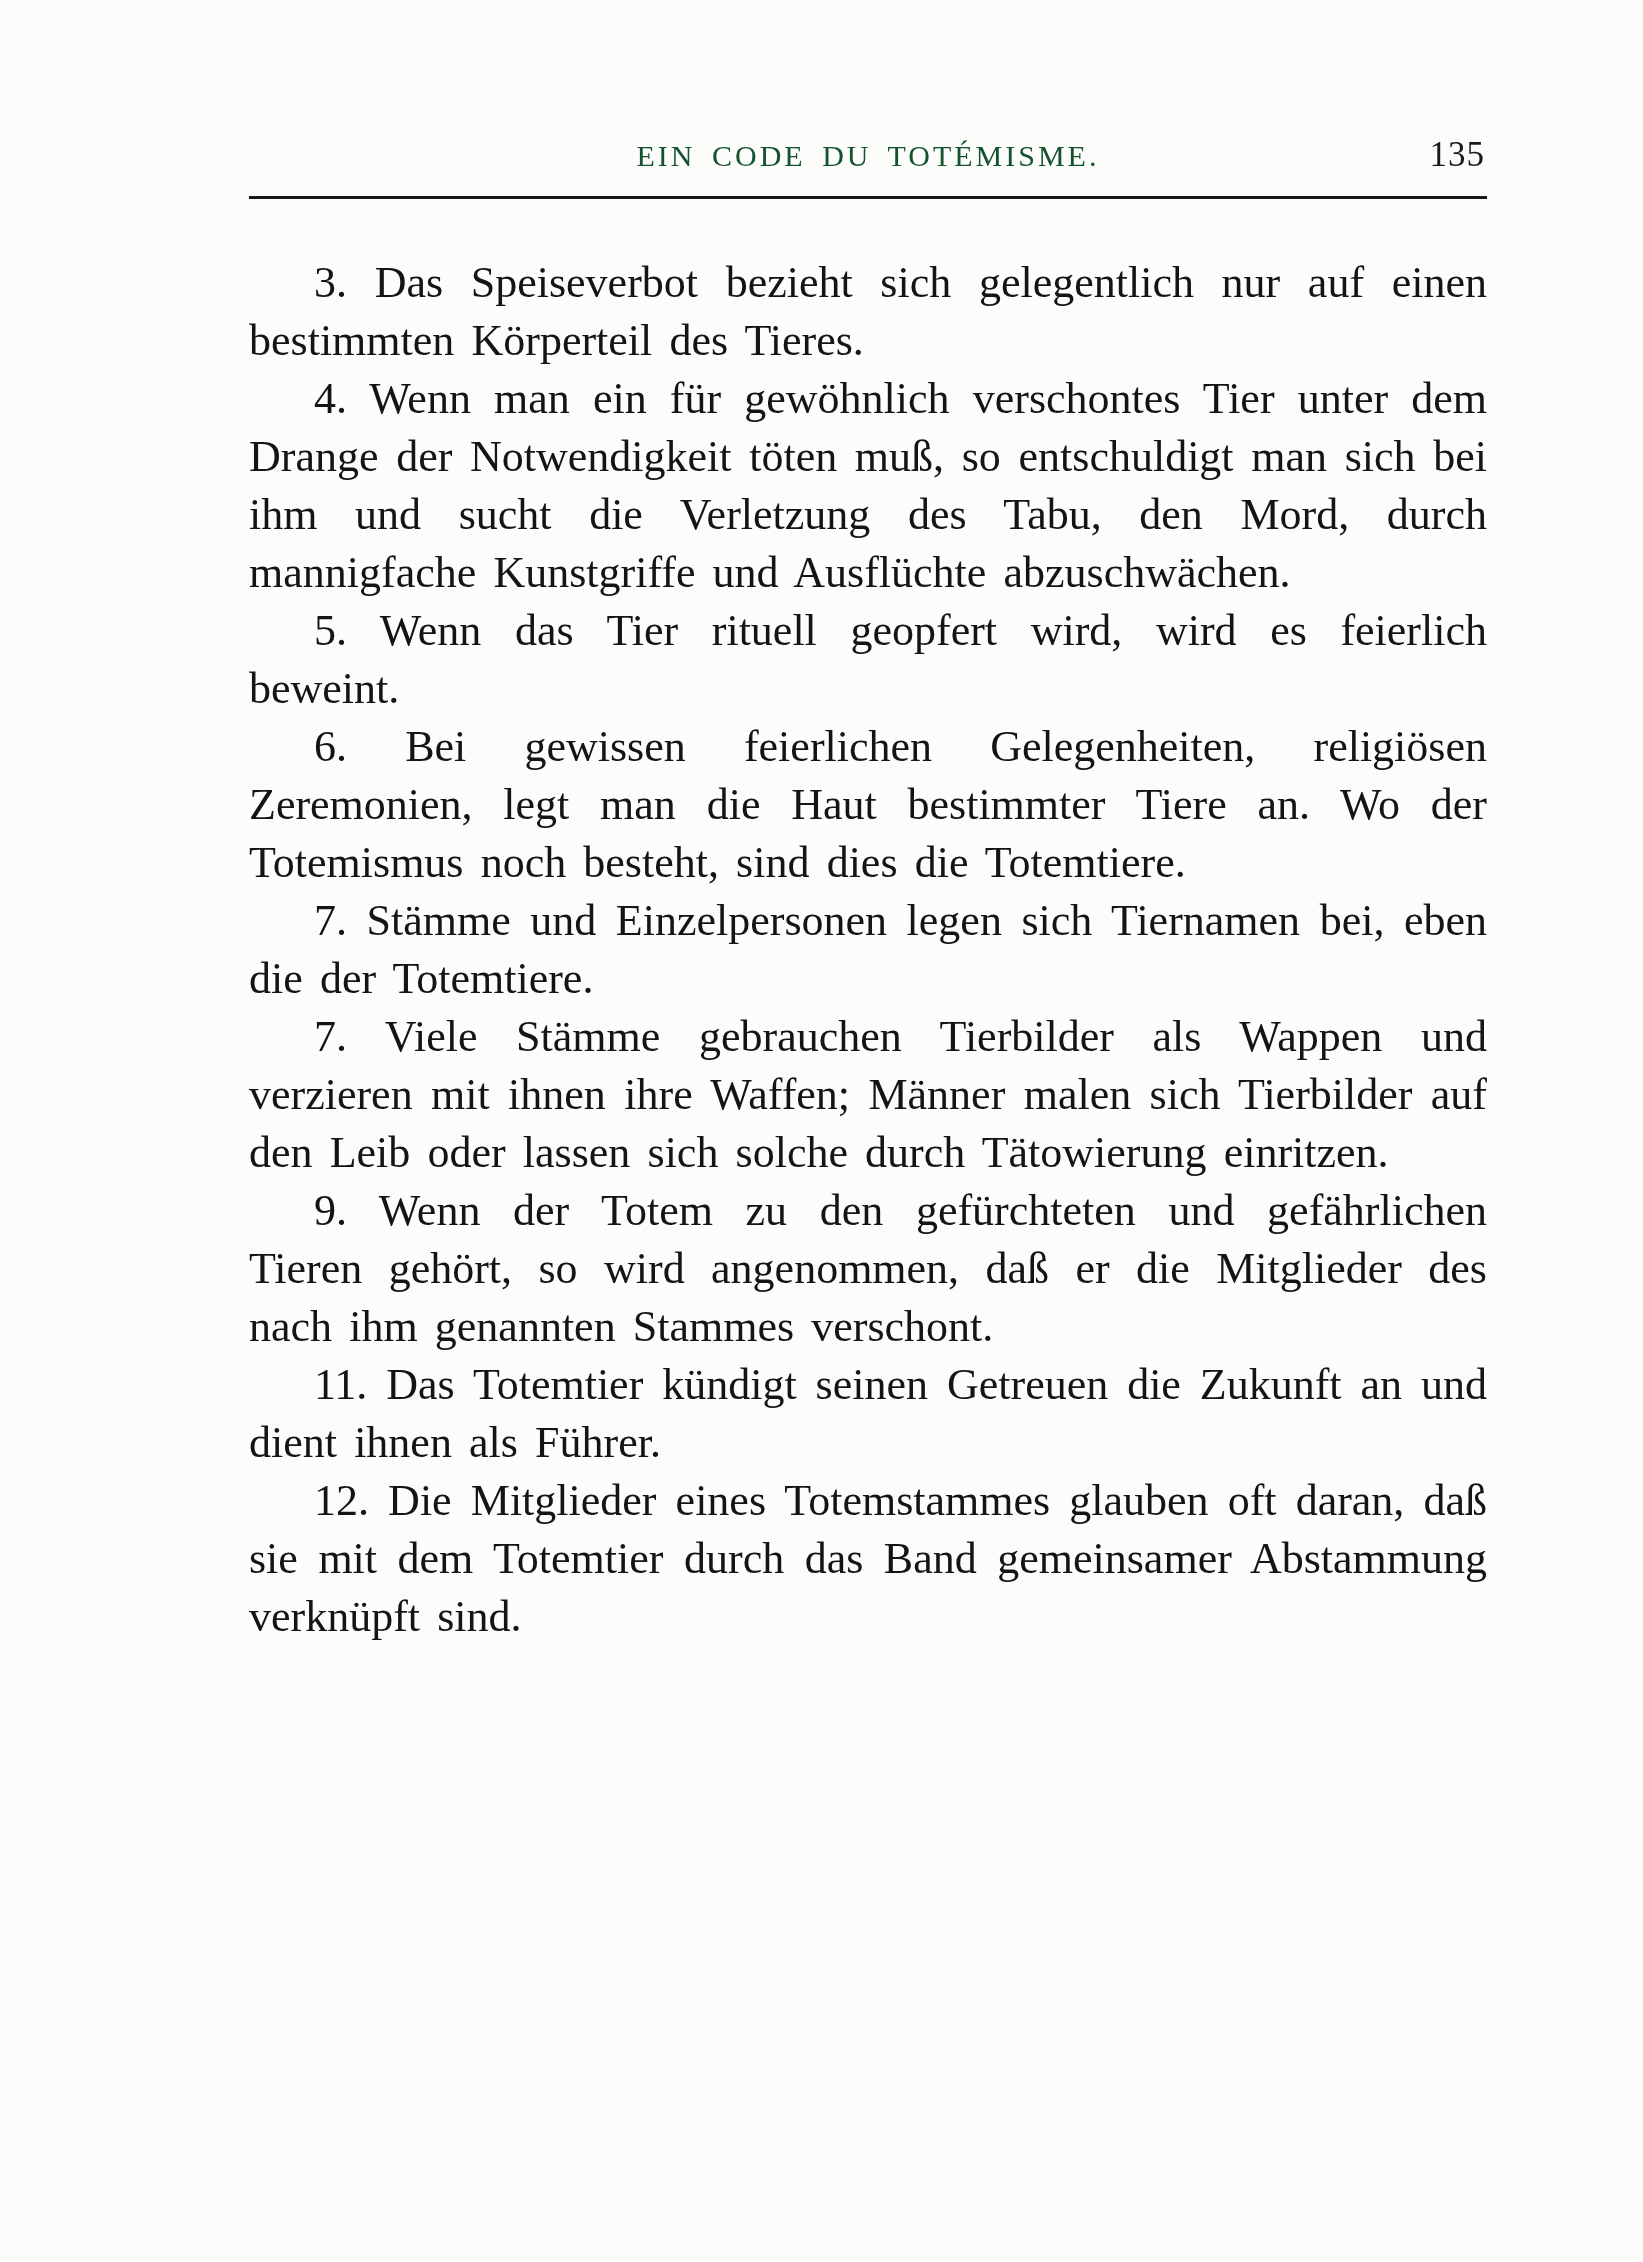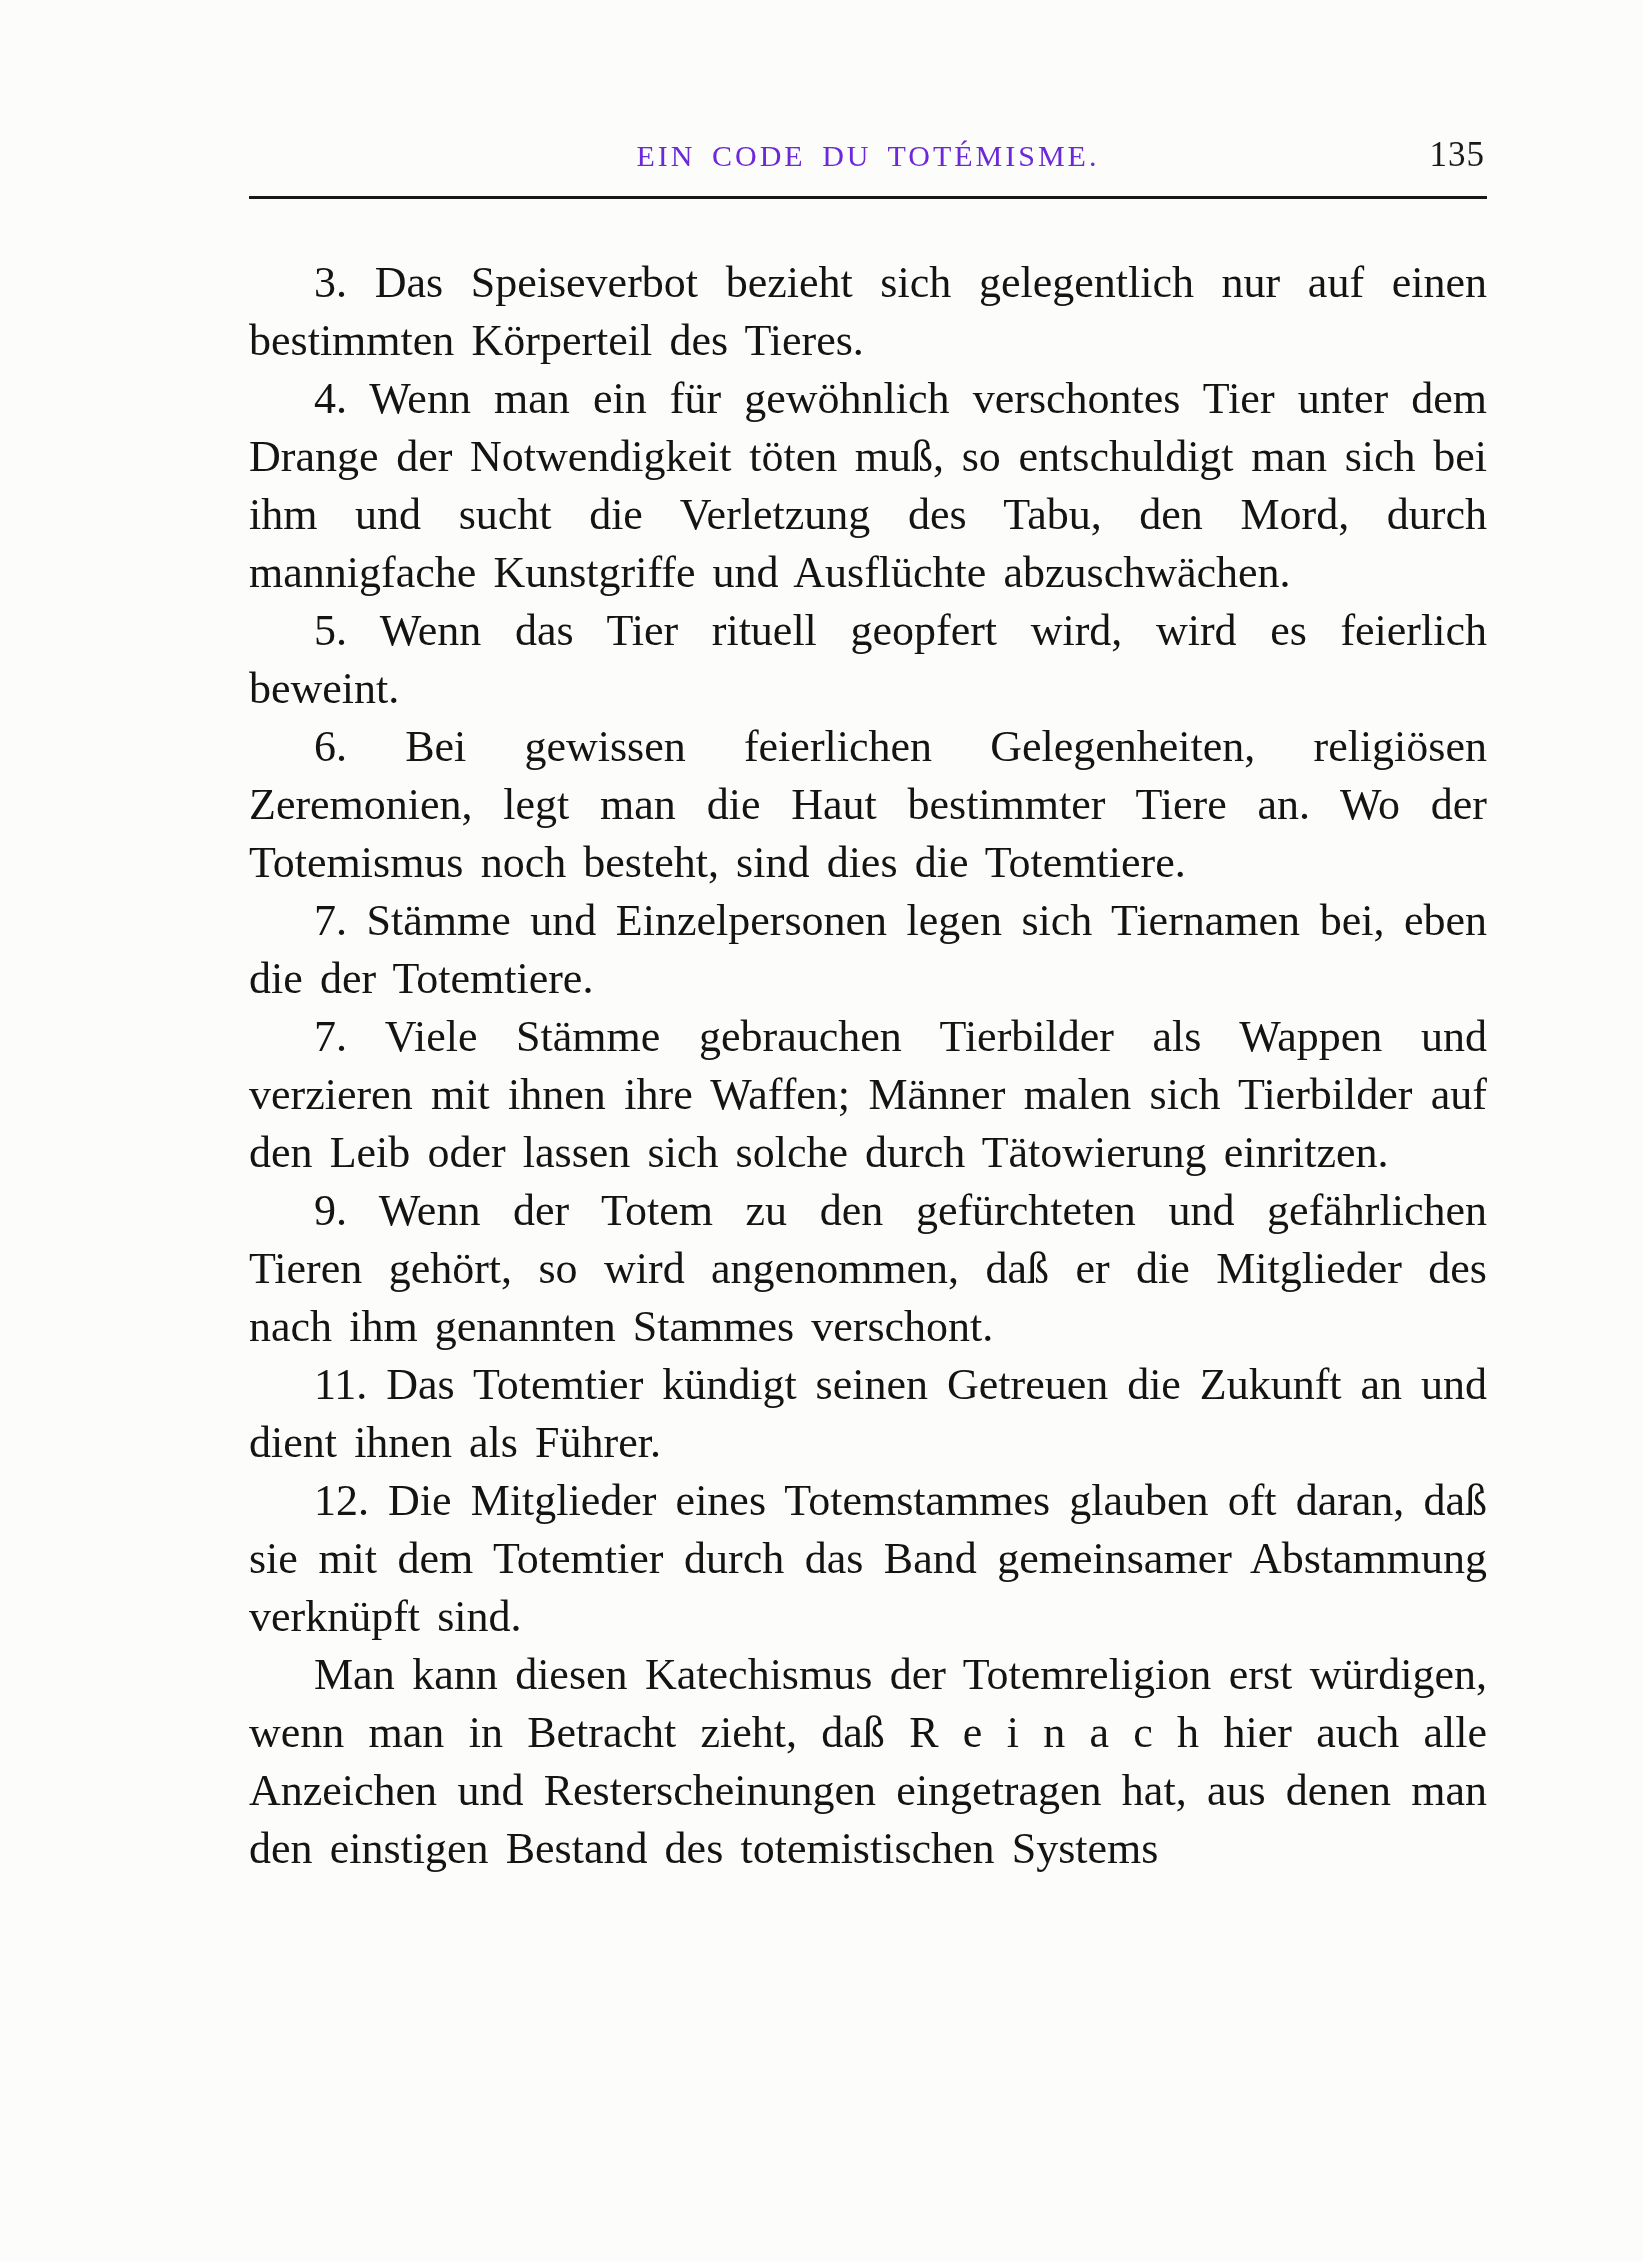--- a/index.html
+++ b/index.html
@@ -30,21 +30,21 @@
   }
   .running-title {
     position: absolute;
     left: 0;
     right: 0;
     text-align: center;
     font-size: 30px;
     letter-spacing: 3px;
     word-spacing: 6px;
     white-space: nowrap;
-    color: #6d28d9;
+    color: #14532d;
   }
   .page-number {
     position: absolute;
     right: 2px;
     top: -4px;
     font-size: 35px;
     letter-spacing: 1px;
     color: #1a1a1a;
     margin-left: 48px;
   }
@@ -85,18 +85,17 @@
     <div class="body-copy">
       <p>3. Das Speiseverbot bezieht sich gelegentlich nur auf einen bestimmten Körperteil des Tieres.</p>
       <p>4. Wenn man ein für gewöhnlich verschontes Tier unter dem Drange der Notwendigkeit töten muß, so entschuldigt man sich bei ihm und sucht die Verletzung des Tabu, den Mord, durch mannigfache Kunstgriffe und Ausflüchte abzuschwächen.</p>
       <p>5. Wenn das Tier rituell geopfert wird, wird es feierlich beweint.</p>
       <p>6. Bei gewissen feierlichen Gelegenheiten, religiösen Zeremonien, legt man die Haut bestimmter Tiere an. Wo der Totemismus noch besteht, sind dies die Totemtiere.</p>
       <p>7. Stämme und Einzelpersonen legen sich Tiernamen bei, eben die der Totemtiere.</p>
       <p>7. Viele Stämme gebrauchen Tierbilder als Wappen und verzieren mit ihnen ihre Waffen; Männer malen sich Tierbilder auf den Leib oder lassen sich solche durch Tätowierung einritzen.</p>
       <p>9. Wenn der Totem zu den gefürchteten und gefährlichen Tieren gehört, so wird angenommen, daß er die Mitglieder des nach ihm genannten Stammes verschont.</p>
       <p>11. Das Totemtier kündigt seinen Getreuen die Zukunft an und dient ihnen als Führer.</p>
       <p>12. Die Mitglieder eines Totemstammes glauben oft daran, daß sie mit dem Totemtier durch das Band gemeinsamer Abstammung verknüpft sind.</p>
-      <p>Man kann diesen Katechismus der Totemreligion erst würdigen, wenn man in Betracht zieht, daß R e i n a c h hier auch alle Anzeichen und Resterscheinungen eingetragen hat, aus denen man den einstigen Bestand des totemistischen Systems</p>
     </div>
 
   </div>
 </div>
 
 
 </body></html>

